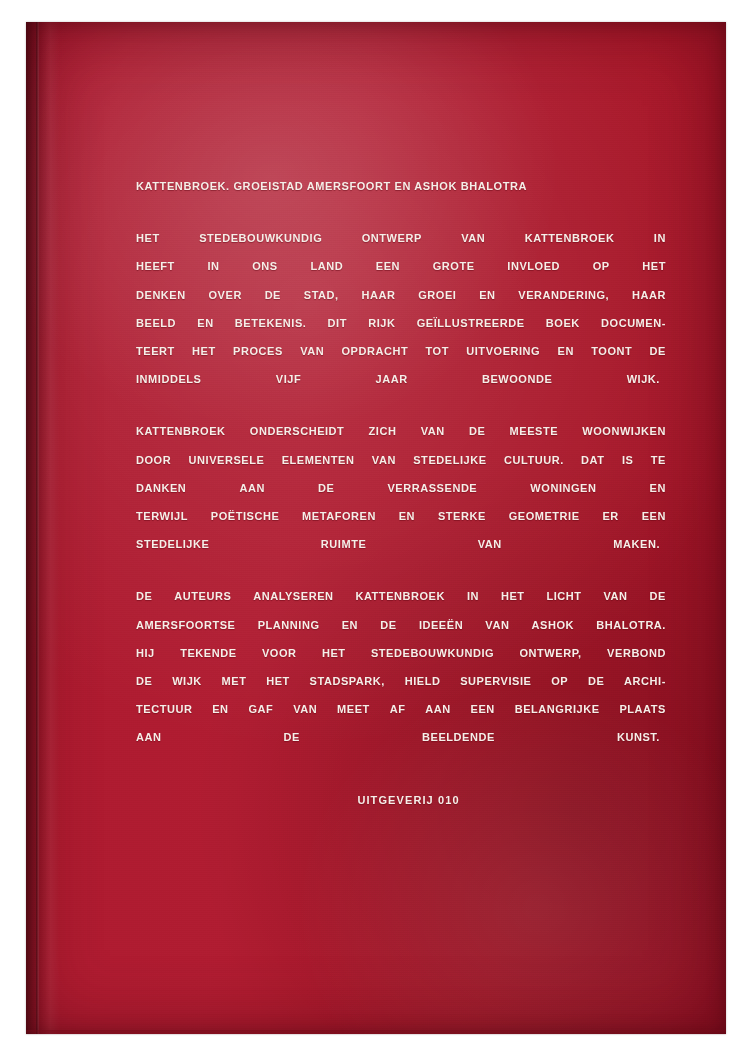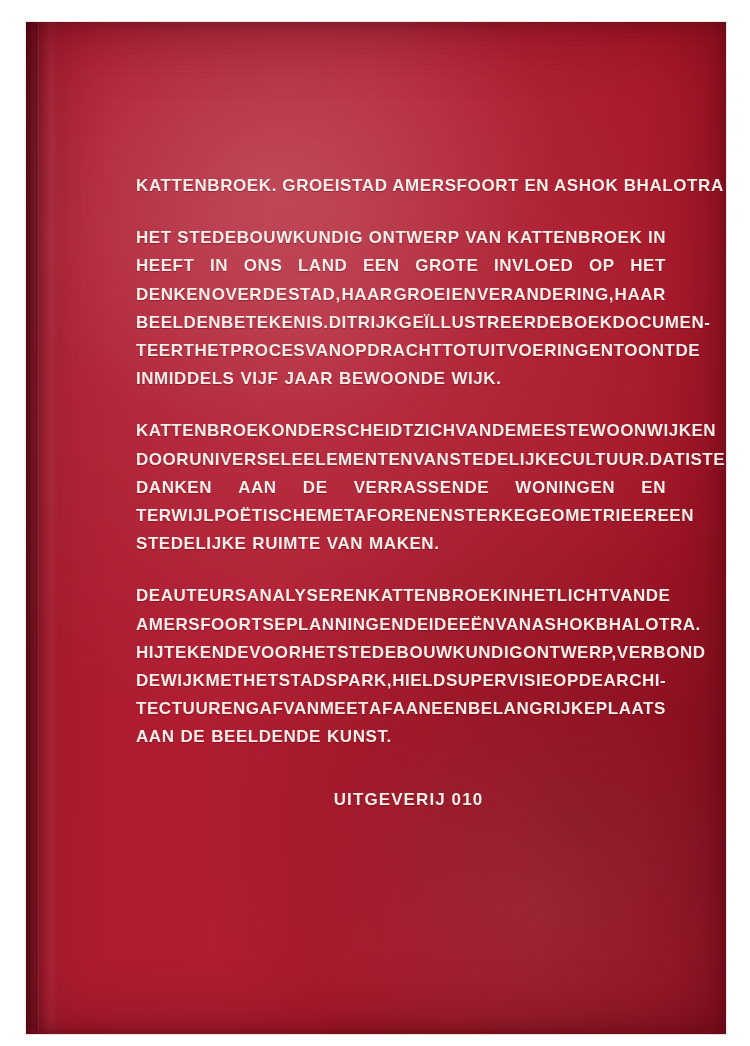--- a/index.html
+++ b/index.html
@@ -109,21 +109,21 @@
     top: 150px;
     width: 530px;
     color: #f7f2ee;
   }
 
   .blurb-line,
   .heading-line,
   .imprint {
     font-family: "Liberation Sans", sans-serif;
     font-weight: 700;
-    font-size: 17px;
+    font-size: 11px;
     line-height: 28.2px;
     letter-spacing: 0.55px;
     text-transform: uppercase;
     color: #f6efe9;
     white-space: nowrap;
     text-shadow: 0 1px 1px rgba(90,0,15,0.45);
   }
 
   .heading-line {
     letter-spacing: 0.6px;
@@ -132,21 +132,21 @@
   .para {
     margin-bottom: 24px;
   }
   
   .j {
     display: flex;
     justify-content: space-between;
     width: 100%;
   }
   .j > span { display: inline-block; }
-  .j.last { justify-content: flex-start; }
+  .j.last { justify-content: space-between; }
   .j.last > span { margin-right: 6px; }
 
   .imprint-wrap {
     margin-top: 34px;
     text-align: center;
   }
   .imprint {
     display: inline-block;
     white-space: nowrap;
     letter-spacing: 1.1px;

